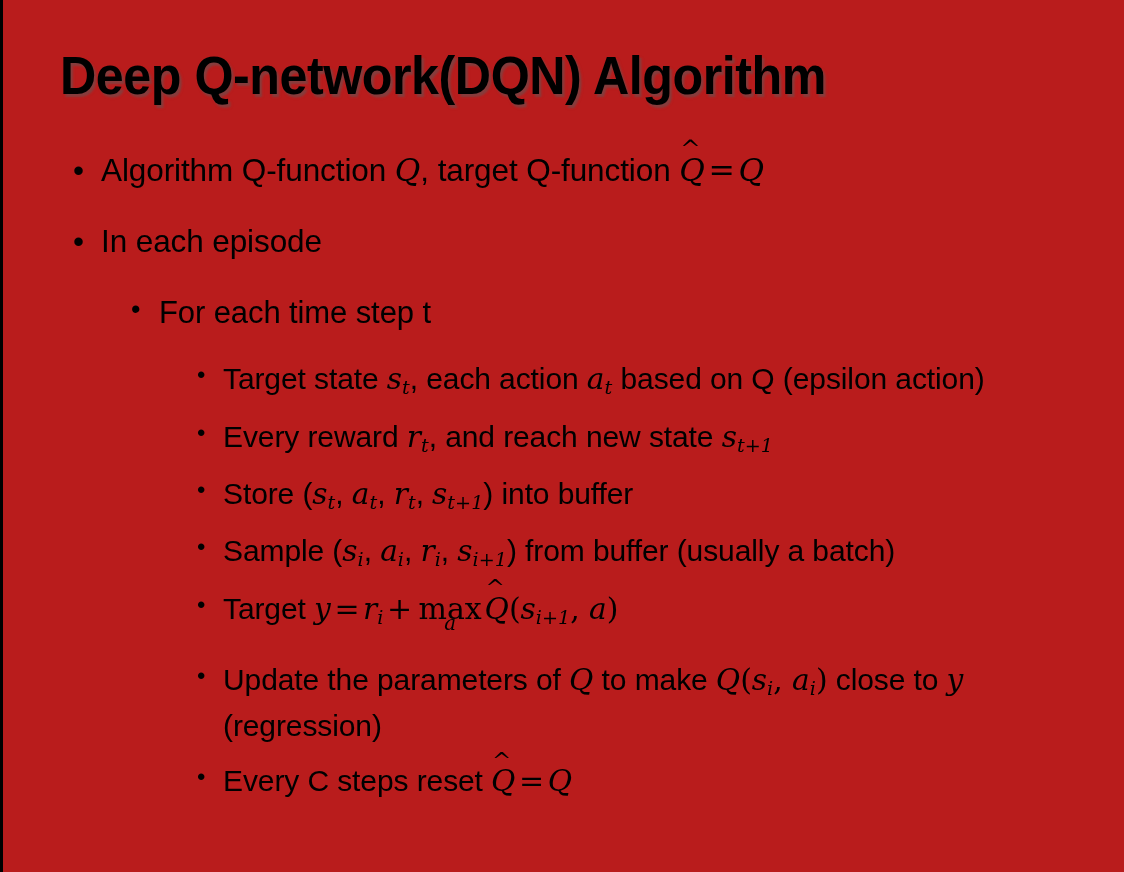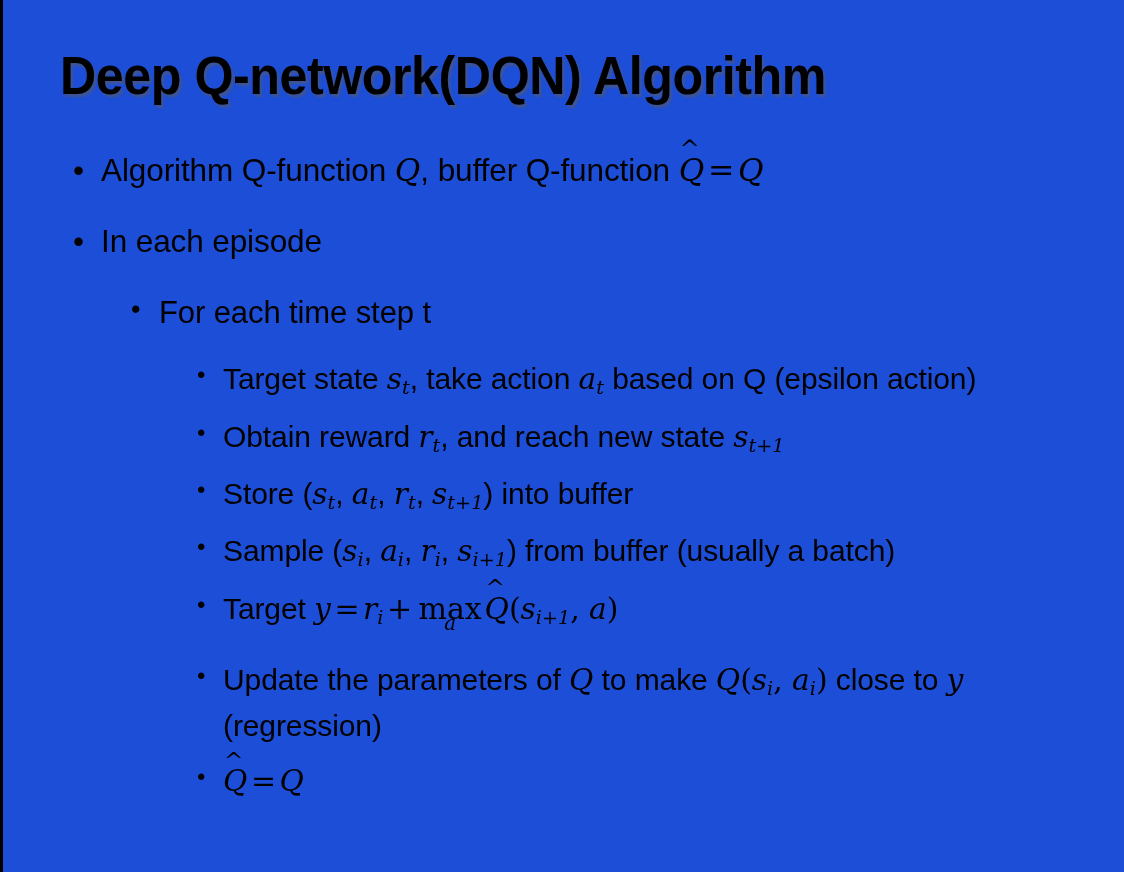--- a/index.html
+++ b/index.html
@@ -11,21 +11,21 @@
     width: 1124px;
     height: 872px;
     font-family: "Liberation Sans", sans-serif;
     color: #000000;
     overflow: hidden;
   }
   .slide {
     position: relative;
     width: 1124px;
     height: 872px;
-    background: #1d4ed8;
+    background: #b91c1c;
     box-sizing: border-box;
     border-left: 3px solid #000000;
     overflow: hidden;
   }
 
   
   .slide-title {
     position: absolute;
     left: 57px;
     top: 46px;
@@ -136,41 +136,41 @@
 <body>
 
 <div class="slide">
 
   <div class="slide-title">Deep Q-network(DQN) Algorithm</div>
 
   <div class="body-list">
 
     <div class="li lvl1">
       <span class="bullet">•</span>
-      <span class="txt"><span>Algorithm Q-function </span><span class="m">Q</span><span>, buffer Q-function </span><span class="nowrap"><span class="m hat"><span class="hat-mark">^</span><span>Q</span></span><span class="op">=</span><span class="m">Q</span></span></span>
+      <span class="txt"><span>Algorithm Q-function </span><span class="m">Q</span><span>, target Q-function </span><span class="nowrap"><span class="m hat"><span class="hat-mark">^</span><span>Q</span></span><span class="op">=</span><span class="m">Q</span></span></span>
     </div>
 
     <div class="li lvl1">
       <span class="bullet">•</span>
       <span class="txt">In each episode</span>
     </div>
 
     <div class="li lvl2">
       <span class="bullet">•</span>
       <span class="txt">For each time step t</span>
     </div>
 
     <div class="li lvl3">
       <span class="bullet">•</span>
-      <span class="txt"><span>Target state </span><span class="nowrap"><span class="m">s</span><span class="msub">t</span></span><span>, take action </span><span class="nowrap"><span class="m">a</span><span class="msub">t</span></span><span> based on Q (epsilon action)</span></span>
+      <span class="txt"><span>Target state </span><span class="nowrap"><span class="m">s</span><span class="msub">t</span></span><span>, each action </span><span class="nowrap"><span class="m">a</span><span class="msub">t</span></span><span> based on Q (epsilon action)</span></span>
     </div>
 
     <div class="li lvl3">
       <span class="bullet">•</span>
-      <span class="txt"><span>Obtain reward </span><span class="nowrap"><span class="m">r</span><span class="msub">t</span></span><span>, and reach new state </span><span class="nowrap"><span class="m">s</span><span class="msub">t+1</span></span></span>
+      <span class="txt"><span>Every reward </span><span class="nowrap"><span class="m">r</span><span class="msub">t</span></span><span>, and reach new state </span><span class="nowrap"><span class="m">s</span><span class="msub">t+1</span></span></span>
     </div>
 
     <div class="li lvl3">
       <span class="bullet">•</span>
       <span class="txt"><span>Store (</span><span class="nowrap"><span class="m">s</span><span class="msub">t</span></span><span>, </span><span class="nowrap"><span class="m">a</span><span class="msub">t</span></span><span>, </span><span class="nowrap"><span class="m">r</span><span class="msub">t</span></span><span>, </span><span class="nowrap"><span class="m">s</span><span class="msub">t+1</span></span><span>) into buffer</span></span>
     </div>
 
     <div class="li lvl3">
       <span class="bullet">•</span>
       <span class="txt"><span>Sample (</span><span class="nowrap"><span class="m">s</span><span class="msub">i</span></span><span>, </span><span class="nowrap"><span class="m">a</span><span class="msub">i</span></span><span>, </span><span class="nowrap"><span class="m">r</span><span class="msub">i</span></span><span>, </span><span class="nowrap"><span class="m">s</span><span class="msub">i+1</span></span><span>) from buffer (usually a batch)</span></span>
@@ -181,17 +181,17 @@
       <span class="txt"><span>Target </span><span class="m">y</span><span class="op">=</span><span class="nowrap"><span class="m">r</span><span class="msub">i</span></span><span class="op">+</span><span class="maxop"><span>max</span><span class="maxsub">a</span></span><span class="nowrap"><span class="m hat"><span class="hat-mark">^</span><span>Q</span></span><span class="mup">(</span><span class="m">s</span><span class="msub">i+1</span><span class="mup">, </span><span class="m">a</span><span class="mup">)</span></span></span>
     </div>
 
     <div class="li lvl3">
       <span class="bullet">•</span>
       <span class="txt"><span>Update the parameters of </span><span class="m">Q</span><span> to make </span><span class="nowrap"><span class="m">Q</span><span class="mup">(</span><span class="m">s</span><span class="msub">i</span><span class="mup">, </span><span class="m">a</span><span class="msub">i</span><span class="mup">)</span></span><span> close to </span><span class="m">y</span><span> (regression)</span></span>
     </div>
 
     <div class="li lvl3">
       <span class="bullet">•</span>
-      <span class="txt"><span class="nowrap"><span class="m hat"><span class="hat-mark">^</span><span>Q</span></span><span class="op">=</span><span class="m">Q</span></span></span>
+      <span class="txt"><span>Every C steps reset </span><span class="nowrap"><span class="m hat"><span class="hat-mark">^</span><span>Q</span></span><span class="op">=</span><span class="m">Q</span></span></span>
     </div>
 
   </div>
 </div>
 
 </body></html>

